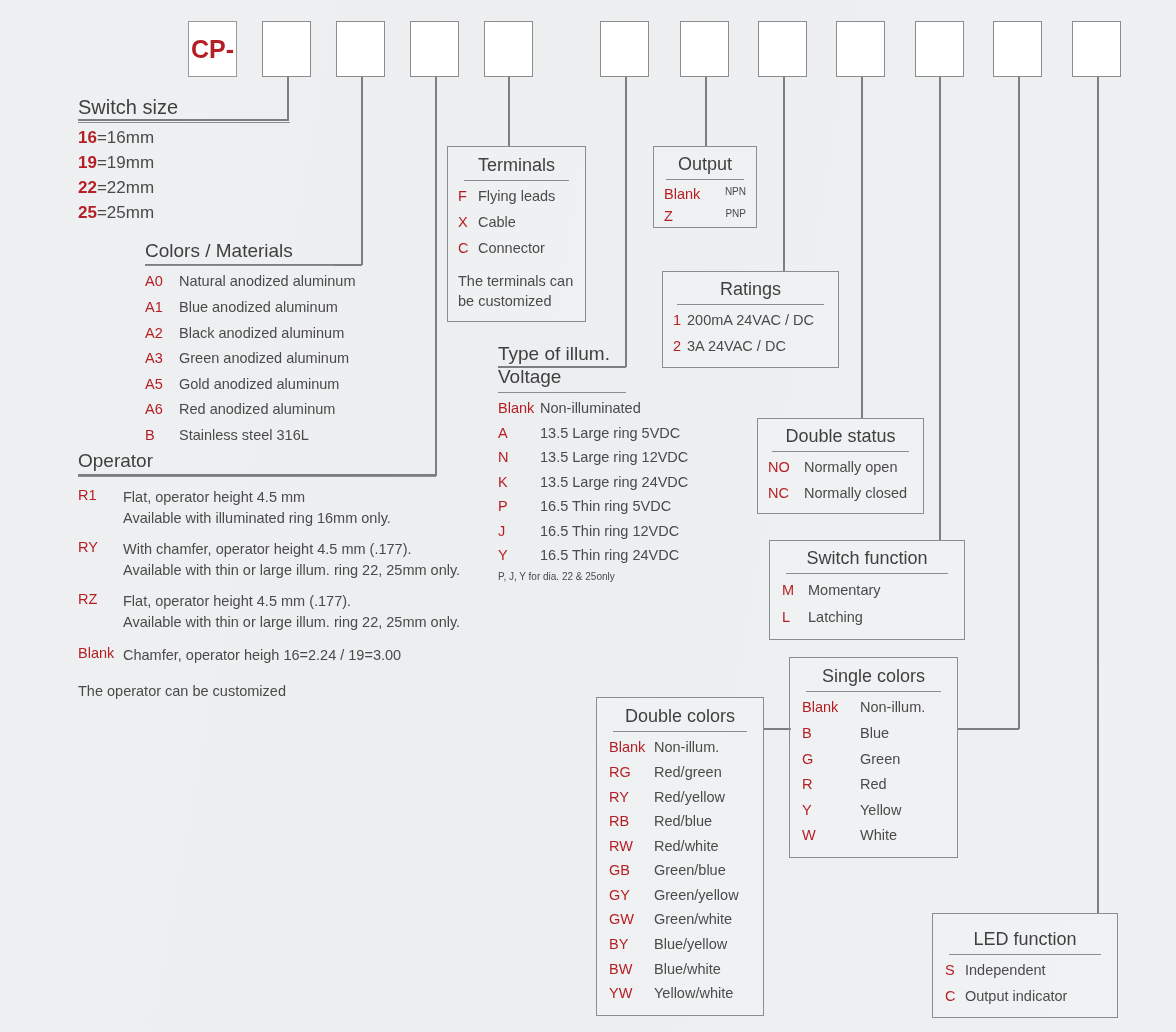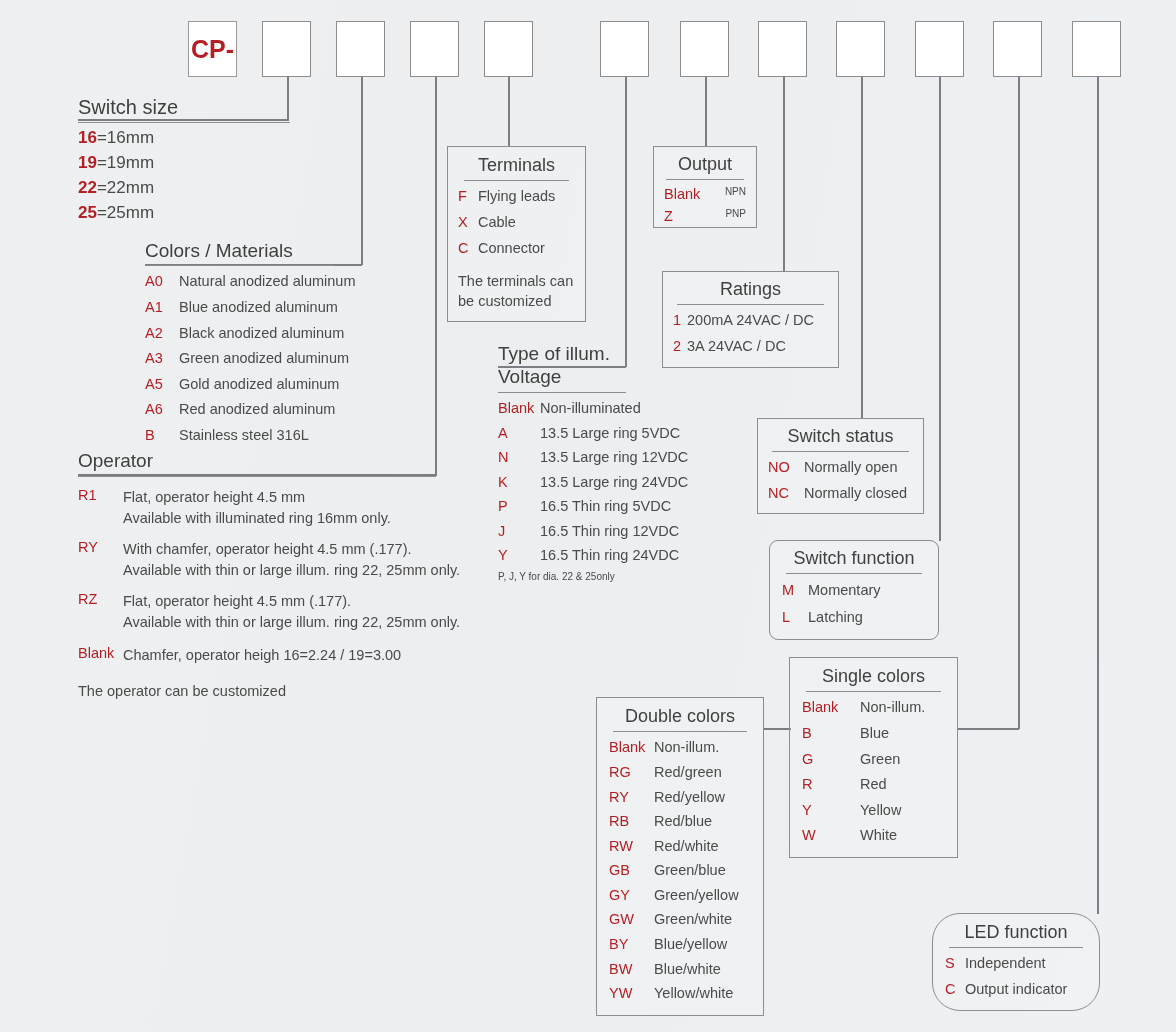--- a/index.html
+++ b/index.html
@@ -97,42 +97,42 @@
   #illum .foot{font-size:10px;margin-top:5px;white-space:nowrap;}
 
   
   #switch-status{left:757px;top:418px;width:167px;padding:7px 10px 9px 10px;}
   #switch-status .panel-title{text-align:center;font-size:18px;}
   #switch-status .rule{margin:4px 4px 0 4px;}
   #switch-status .row{margin-top:5px;}
   #switch-status .key{width:36px;}
 
   
-  #switch-function{left:769px;top:540px;width:170px;padding:7px 12px 11px 12px;border-radius:9px;}
+  #switch-function{left:769px;top:540px;width:196px;padding:7px 12px 11px 12px;}
   #switch-function .panel-title{text-align:center;font-size:18px;}
   #switch-function .rule{margin:4px 4px 0 4px;}
   #switch-function .row{margin-top:6px;}
   #switch-function .key{width:26px;}
 
   
   #single-colors{left:789px;top:657px;width:169px;padding:8px 12px 11px 12px;}
   #single-colors .panel-title{text-align:center;font-size:18px;}
   #single-colors .rule{margin:4px 4px 0 4px;}
   #single-colors .row{margin-top:5px;}
   #single-colors .key{width:58px;}
 
   
   #double-colors{left:596px;top:697px;width:168px;padding:8px 12px 11px 12px;}
   #double-colors .panel-title{text-align:center;font-size:18px;}
   #double-colors .rule{margin:4px 4px 0 4px;}
   #double-colors .row{margin-top:4px;}
   #double-colors .key{width:45px;}
 
   
-  #led-function{left:932px;top:913px;width:168px;padding:8px 12px 10px 12px;border-radius:28px;}
+  #led-function{left:932px;top:913px;width:186px;padding:15px 12px 10px 12px;}
   #led-function .panel-title{text-align:center;font-size:18px;}
   #led-function .rule{margin:4px 4px 0 4px;}
   #led-function .row{margin-top:5px;}
   #led-function .key{width:20px;}
 </style>
 </head>
 <body>
 
 <div id="stage">
 
@@ -351,21 +351,21 @@
         </div>
       <div class="row">
           <span class="key">Y</span>
           <span class="val">16.5 Thin ring 24VDC</span>
         </div>
       <div class="foot">P, J, Y for dia. 22 &amp; 25only</div>
     </div>
   </div>
 
   <div class="panel boxed" id="switch-status">
-    <div class="panel-title center">Switch status</div>
+    <div class="panel-title center">Double status</div>
     <div class="rule"></div>
     <div class="rows">
       <div class="row">
           <span class="key">NO</span>
           <span class="val">Normally open</span>
         </div>
       <div class="row">
           <span class="key">NC</span>
           <span class="val">Normally closed</span>
         </div>

